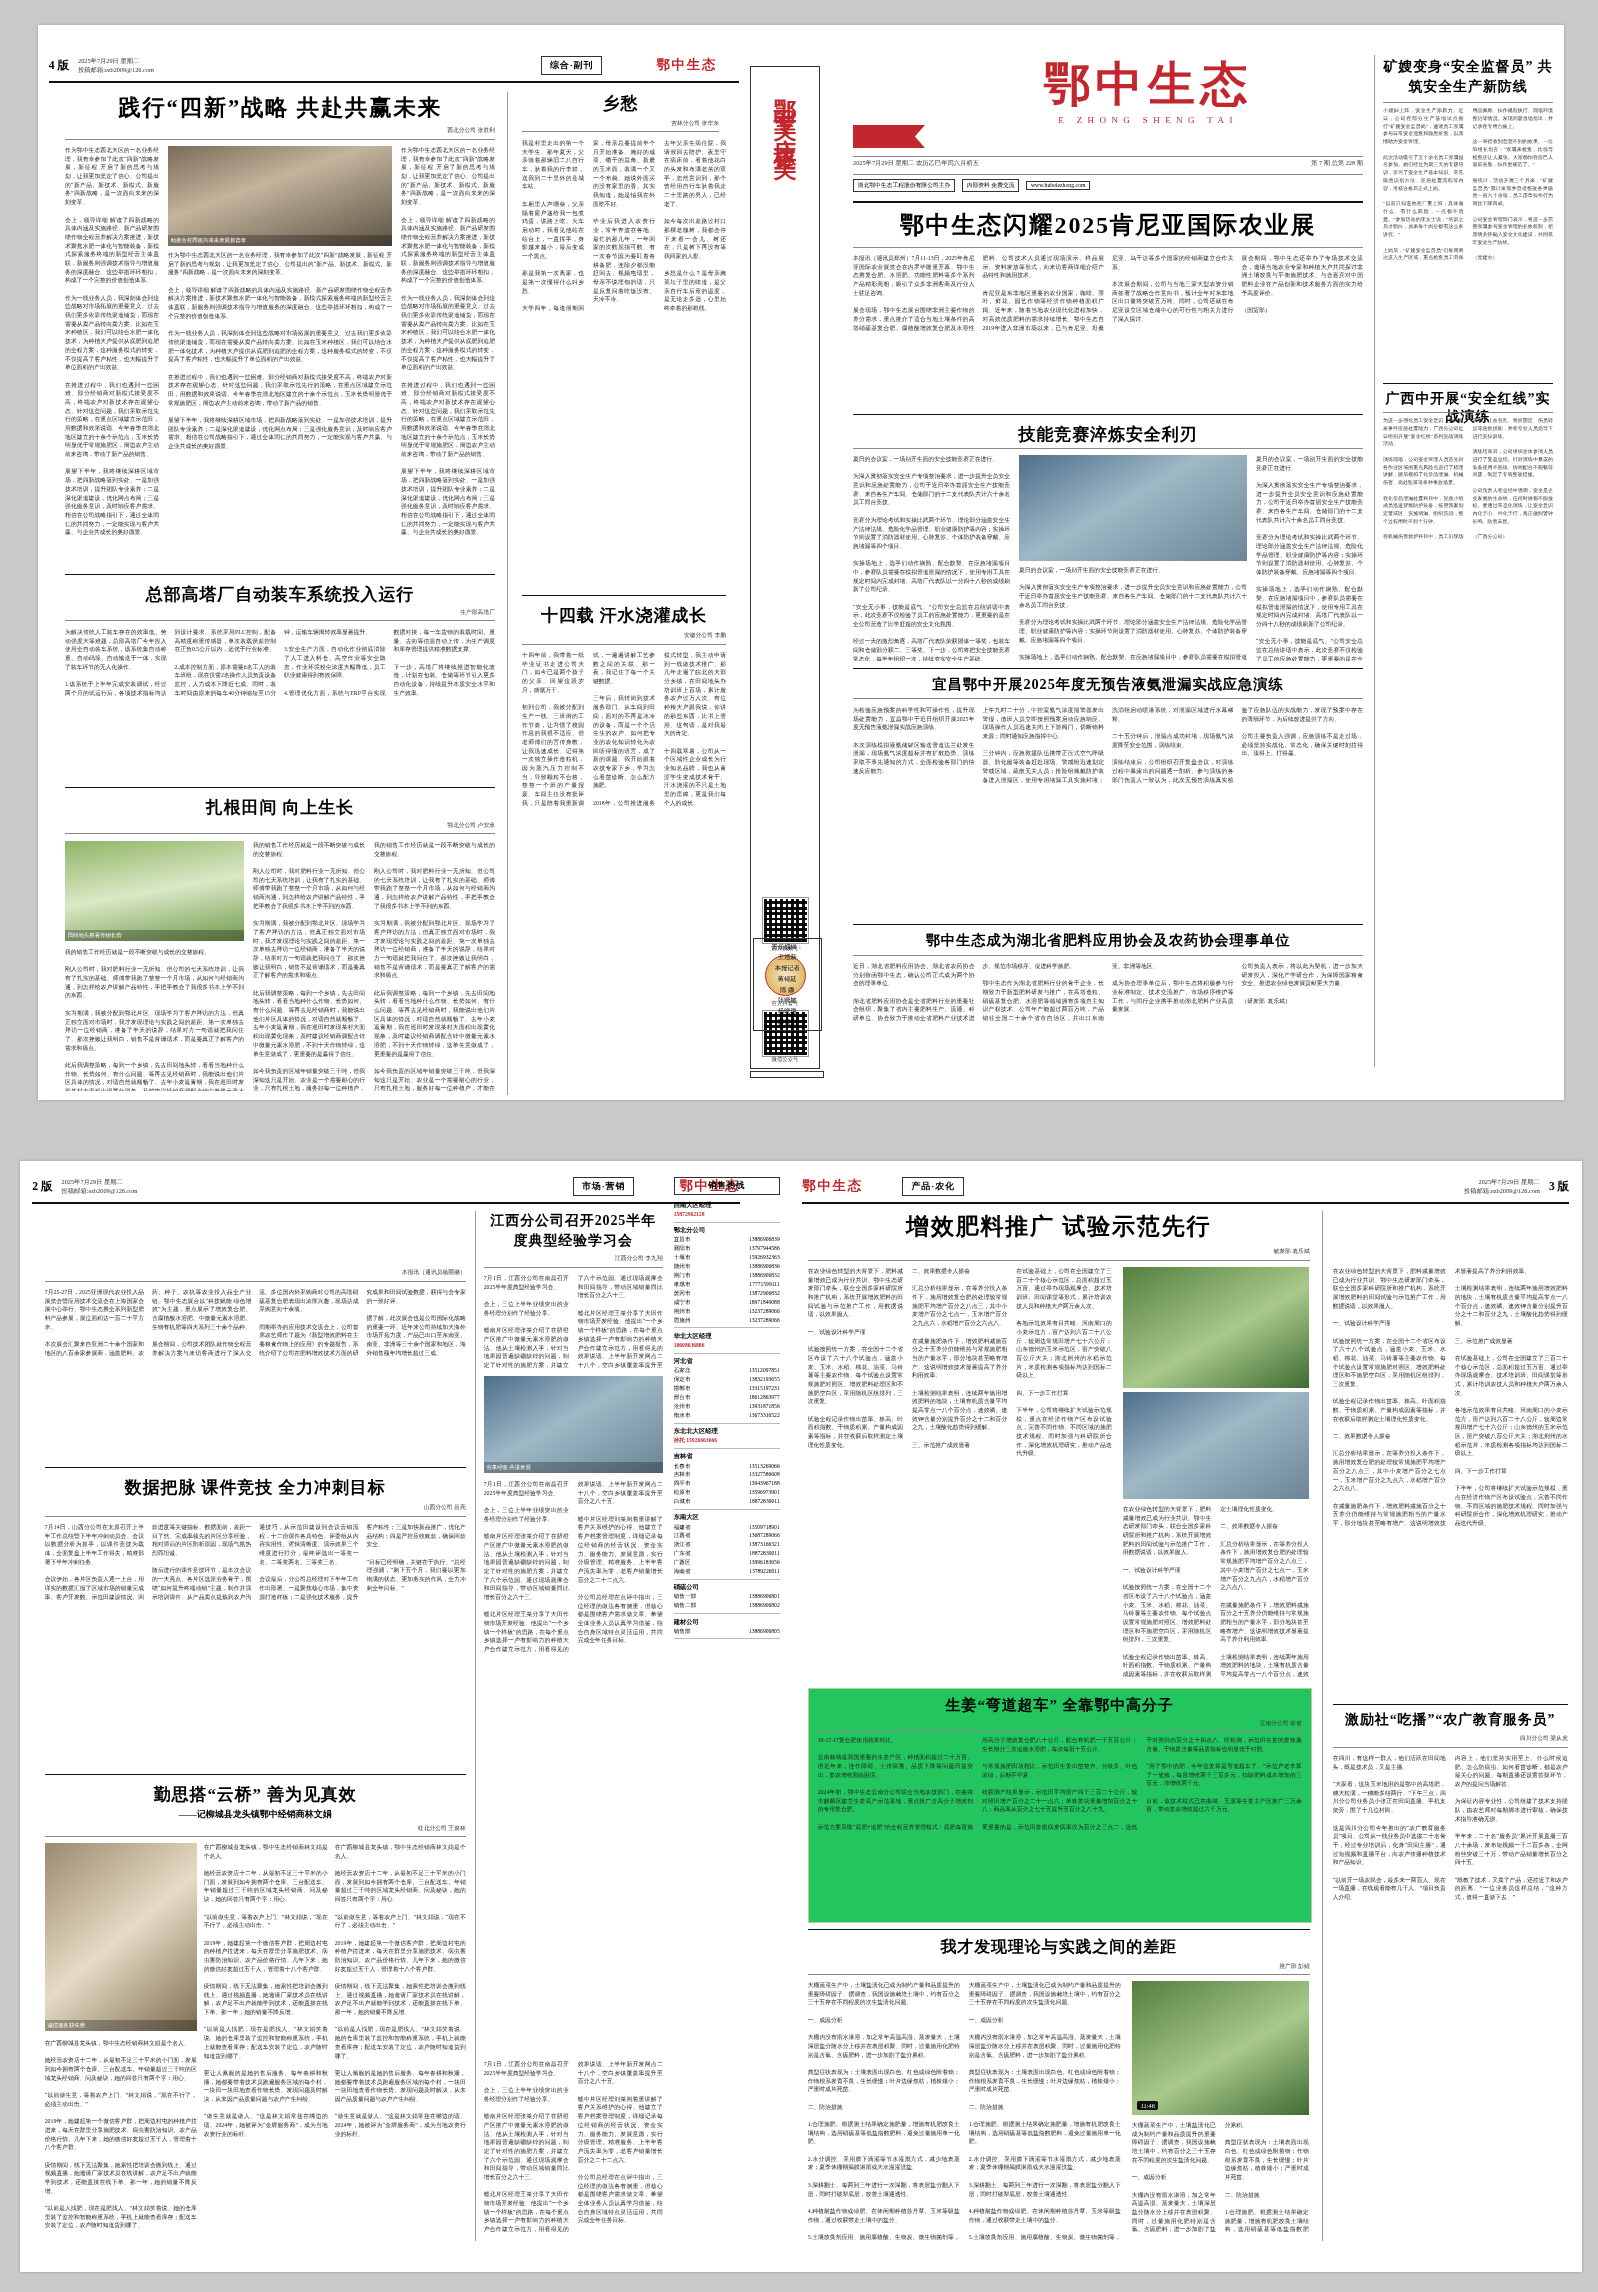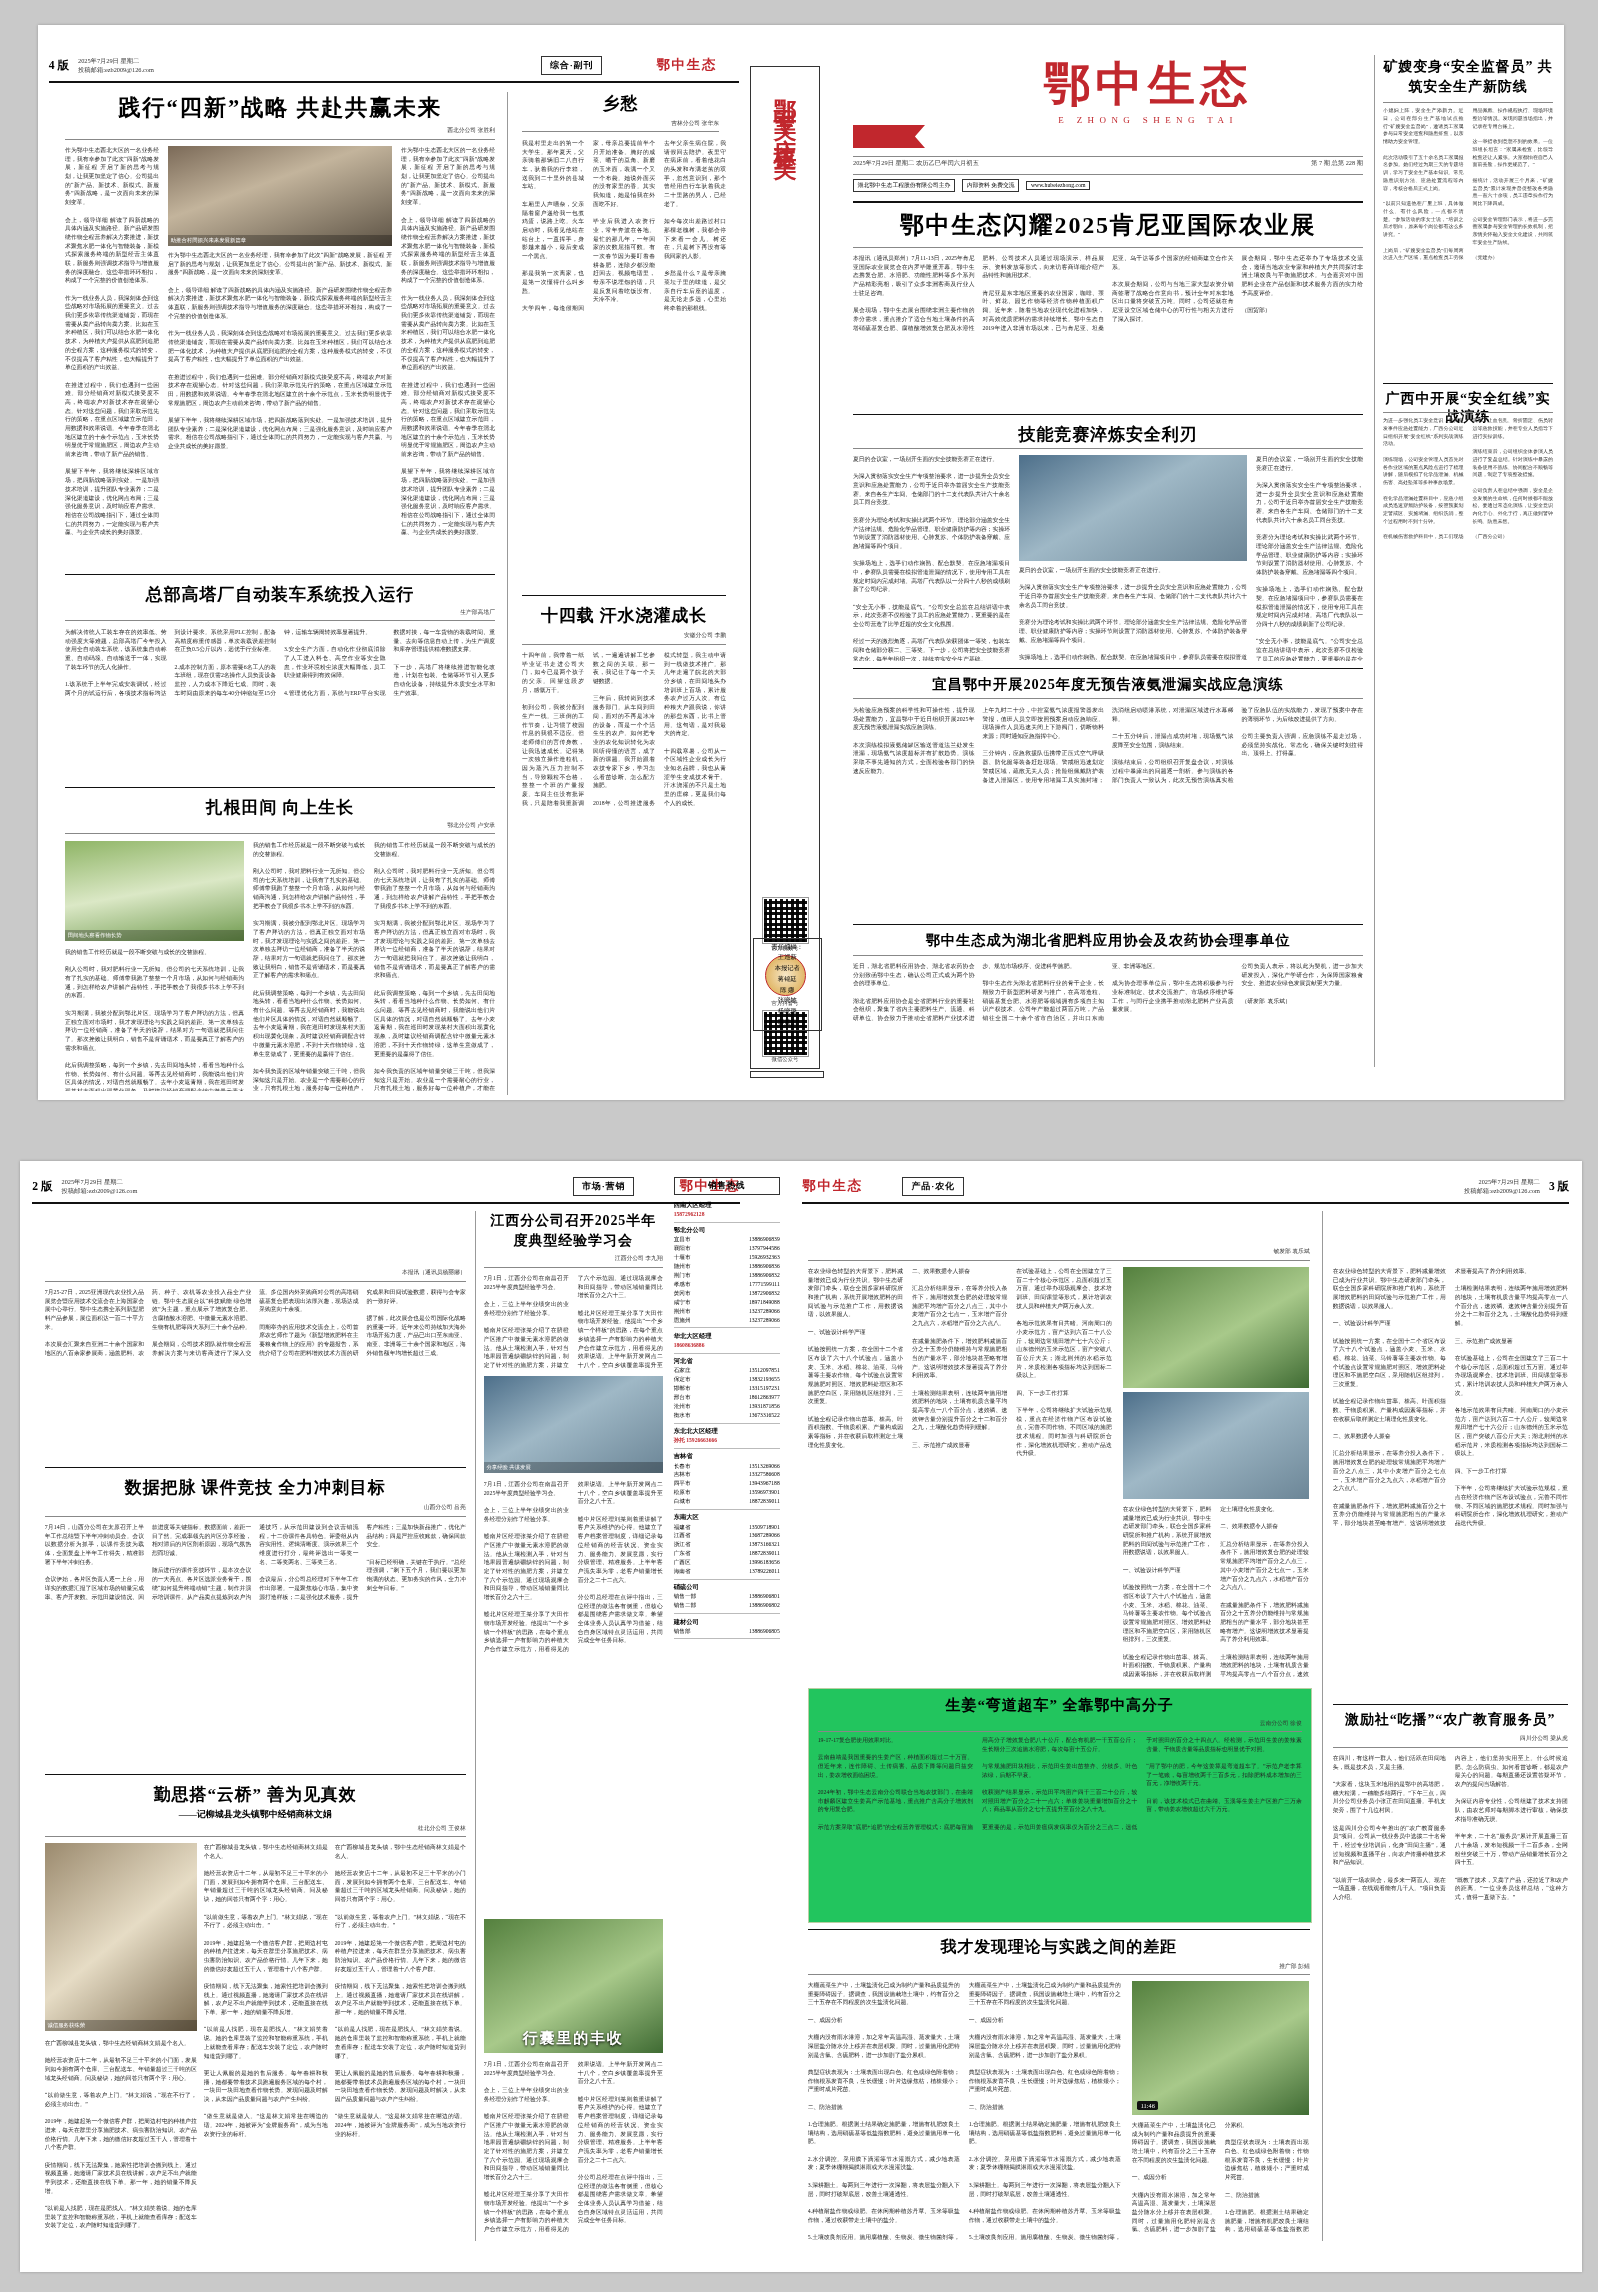--- a/index.html
+++ b/index.html
@@ -502,23 +502,20 @@
 会上，三位上半年业绩突出的业务经理分别作了经验分享。
 
 赣南片区经理张某介绍了在脐橙产区推广中微量元素水溶肥的做法。他从土壤检测入手，针对当地果园普遍缺硼缺锌的问题，制定了针对性的施肥方案，并建立了六个示范园。通过现场观摩会和田间指导，带动区域销量同比增长百分之六十三。
 
 赣北片区经理王某分享了大田作物市场开发经验。他提出“一个乡镇一个样板”的思路，在每个重点乡镇选择一户有影响力的种植大户合作建立示范方，用看得见的效果说话。上半年新开发网点二十八个，空白乡镇覆盖率提升至百分之八十五。
 
 赣中片区经理刘某则着重讲解了客户关系维护的心得。他建立了客户档案管理制度，详细记录每位经销商的经营状况、资金实力、服务能力、发展意愿，实行分级管理、精准服务。上半年客户流失率为零，老客户销量增长百分之二十二点六。
 
 分公司总经理在点评中指出，三位经理的做法各有侧重，但核心都是围绕客户需求做文章。希望全体业务人员认真学习借鉴，结合自身区域特点灵活运用，共同完成全年任务目标。</div>
 
-      <div class="photo ph-green" style="position:absolute;left:464px;top:758px;width:179px;height:134px;">
-        <div style="position:absolute;left:0;right:0;bottom:5.4px;text-align:center;color:#fff;font-size:15px;font-weight:bold;letter-spacing:1.8px;text-shadow:0 0.9px 2.7px #000;">行囊里的丰收</div>
-      </div>
       <div class="tiny cols2" style="position:absolute;left:464px;top:899px;width:179px;height:179px;overflow:hidden;white-space:pre-wrap;">7月1日，江西分公司在南昌召开2025半年度典型经验学习会。
 
 会上，三位上半年业绩突出的业务经理分别作了经验分享。
 
 赣南片区经理张某介绍了在脐橙产区推广中微量元素水溶肥的做法。他从土壤检测入手，针对当地果园普遍缺硼缺锌的问题，制定了针对性的施肥方案，并建立了六个示范园。通过现场观摩会和田间指导，带动区域销量同比增长百分之六十三。
 
 赣北片区经理王某分享了大田作物市场开发经验。他提出“一个乡镇一个样板”的思路，在每个重点乡镇选择一户有影响力的种植大户合作建立示范方，用看得见的效果说话。上半年新开发网点二十八个，空白乡镇覆盖率提升至百分之八十五。
 
 赣中片区经理刘某则着重讲解了客户关系维护的心得。他建立了客户档案管理制度，详细记录每位经销商的经营状况、资金实力、服务能力、发展意愿，实行分级管理、精准服务。上半年客户流失率为零，老客户销量增长百分之二十二点六。
 
@@ -679,20 +676,21 @@
         <div class="sect-tag">产品·农化</div>
         <div style="flex:1"></div>
         <div class="dateline" style="text-align:right">
           <div>2025年7月29日    星期二</div>
           <div>投稿邮箱:ezb2009@126.com</div>
         </div>
         <div class="page-no">3 版</div>
       </div>
       <div class="sep2" style="position:absolute;left:12.5px;top:41px;width:767px;"></div>
 
+      <div class="hl" style="position:absolute;left:18px;top:50px;width:502px;font-size:23px;">增效肥料推广    试验示范先行</div>
       <div class="byline" style="position:absolute;left:18px;top:86px;width:502px;">敏发部  袁乐斌</div>
       <div class="thin" style="position:absolute;left:18px;top:99px;width:502px;"></div>
 
       <div class="tiny cols3" style="position:absolute;left:18px;top:106px;width:304px;height:412px;overflow:hidden;white-space:pre-wrap;">在农业绿色转型的大背景下，肥料减量增效已成为行业共识。鄂中生态研发部门牵头，联合全国多家科研院所和推广机构，系统开展增效肥料的田间试验与示范推广工作，用数据说话，以效果服人。
 
 一、试验设计科学严谨
 
 试验按照统一方案，在全国十二个省区布设了六十八个试验点，涵盖小麦、玉米、水稻、棉花、油菜、马铃薯等主要农作物。每个试验点设置常规施肥对照区、增效肥料处理区和不施肥空白区，采用随机区组排列，三次重复。
 
 试验全程记录作物出苗率、株高、叶面积指数、干物质积累、产量构成因素等指标，并在收获后取样测定土壤理化性质变化。

